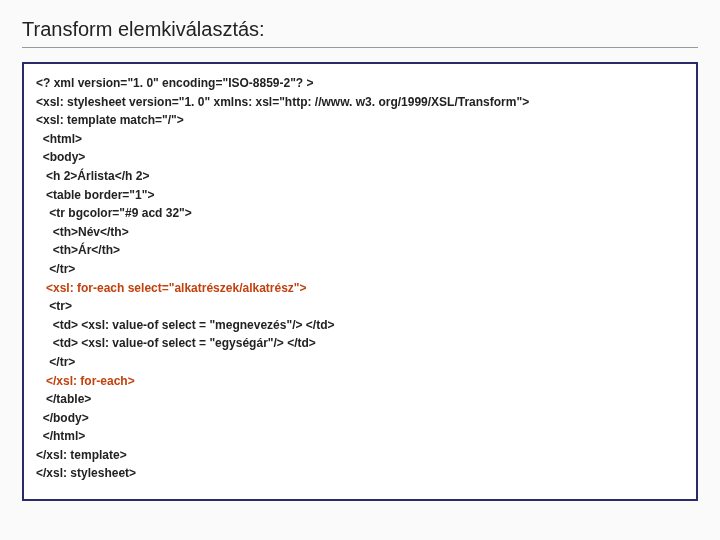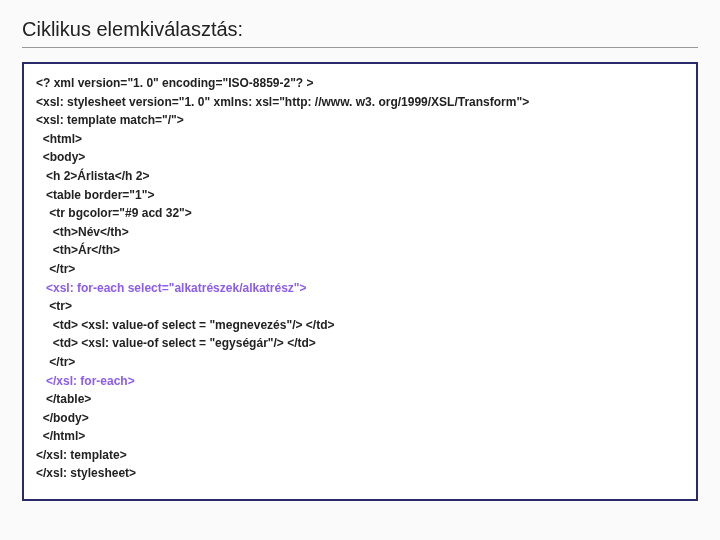--- a/index.html
+++ b/index.html
@@ -29,29 +29,29 @@
   }
   .code {
     font-family: Arial, Helvetica, sans-serif;
     font-size: 12px;
     line-height: 1.55;
     white-space: pre;
     color: #222;
     font-weight: bold;
   }
   .hl {
-    color: #8b5cf6;
+    color: #c2410c;
     font-weight: bold;
   }
 </style>
 </head>
 <body>
 
 <div class="page">
-  <h1 class="title">Ciklikus elemkiválasztás:</h1>
+  <h1 class="title">Transform elemkiválasztás:</h1>
 
   <div class="codebox">
     <div class="code"><span>&lt;? xml version="1. 0" encoding="ISO-8859-2"? &gt;</span>
 <span>&lt;xsl: stylesheet version="1. 0" xmlns: xsl="http: //www. w3. org/1999/XSL/Transform"&gt;</span>
 <span>&lt;xsl: template match="/"&gt;</span>
 <span>  &lt;html&gt;</span>
 <span>  &lt;body&gt;</span>
 <span>   &lt;h 2&gt;Árlista&lt;/h 2&gt;</span>
 <span>   &lt;table border="1"&gt;</span>
 <span>    &lt;tr bgcolor="#9 acd 32"&gt;</span>

